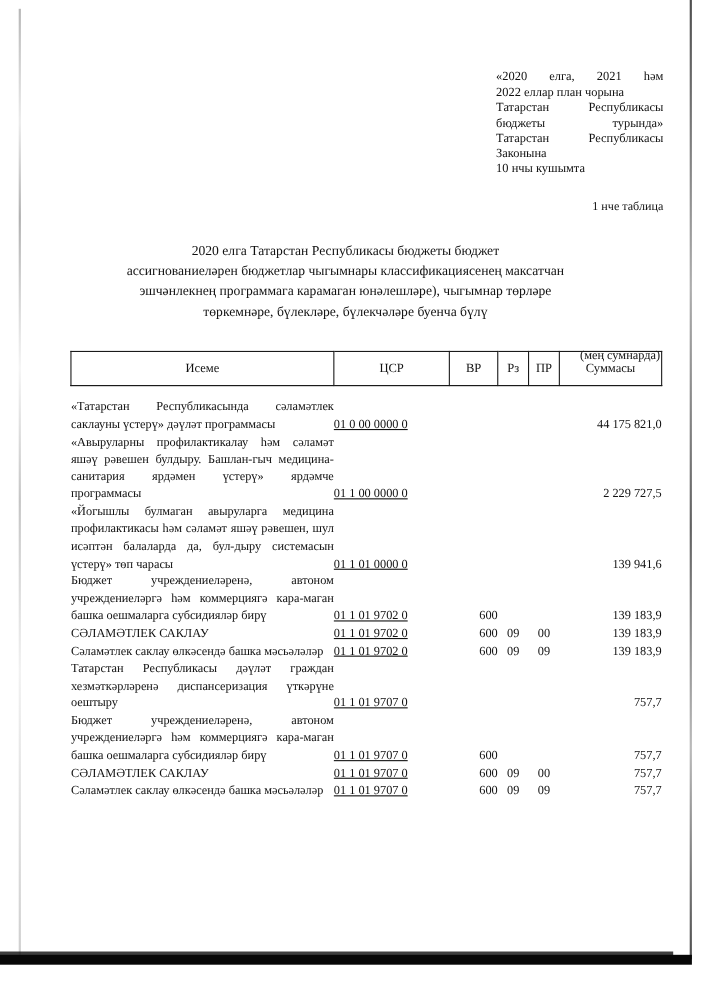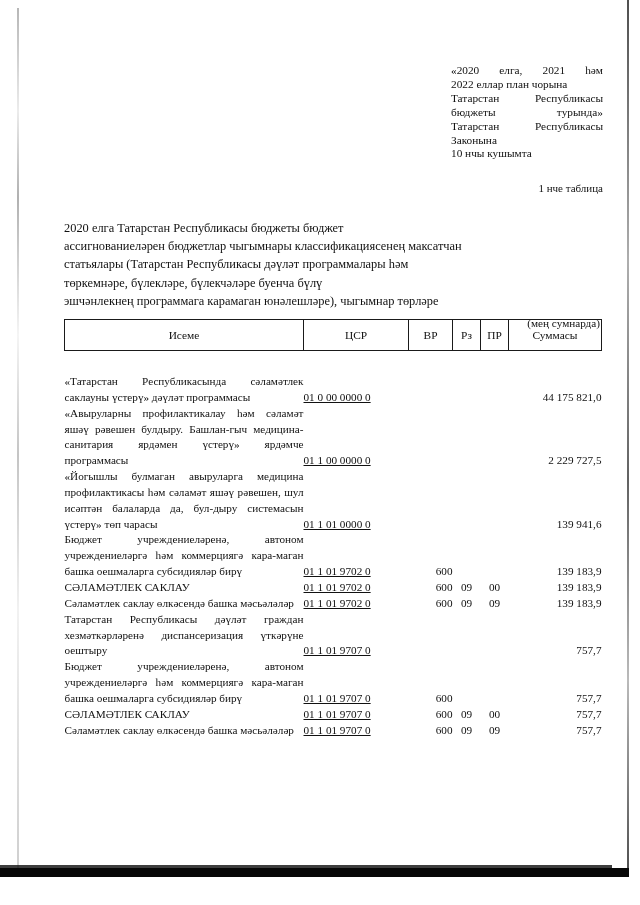--- a/index.html
+++ b/index.html
@@ -83,20 +83,21 @@
     text-align: right;
     font-size: 11px;
   }
 
   
   #doc-title {
     position: absolute;
     left: 64px;
     top: 219px;
     width: 500px;
+    text-align: center;
     font-size: 12.4px;
     line-height: 18.2px;
   }
   #doc-title .tline { display: block; }
 
   
   #units-note {
     position: absolute;
     left: 380px;
     top: 317px;
@@ -153,21 +154,21 @@
   td.cell-name.upper {
     text-align: left;
   }
   td.cell-csr  { text-align: left;  padding-left: 14px; white-space: nowrap; text-decoration: underline; }
   td.cell-vr   { text-align: right; }
   td.cell-rz   { text-align: center; }
   td.cell-pr   { text-align: center; }
   td.cell-sum  { text-align: right; padding-right: 4px; white-space: nowrap; }
 
   tr.data-row > td { padding-top: 0; }
-  tbody tr:first-child > td { padding-top: 23px; }
+  tbody tr:first-child > td { padding-top: 12px; }
 </style>
 </head>
 <body>
 
 <div id="scan-edge-left"></div>
 <div id="scan-edge-right"></div>
 <div id="scan-edge-bottom2"></div>
 <div id="scan-edge-bottom"></div>
 
 <div id="doc-reference">
@@ -178,23 +179,22 @@
   <span class="ref-line">Татарстан Республикасы</span>
   <span class="ref-line last">Законына</span>
   <span class="ref-line last">10 нчы кушымта</span>
 </div>
 
 <div id="table-number">1 нче таблица</div>
 
 <div id="doc-title">
   <span class="tline">2020 елга Татарстан Республикасы бюджеты бюджет</span>
   <span class="tline">ассигнованиеләрен бюджетлар чыгымнары классификациясенең максатчан</span>
-  <span class="tline">статьялары (Татарстан Республикасы дәүләт программалары һәм</span>
+  <span class="tline">эшчәнлекнең программага карамаган юнәлешләре), чыгымнар төрләре</span>
   <span class="tline">төркемнәре, бүлекләре, бүлекчәләре буенча бүлү</span>
-  <span class="tline">эшчәнлекнең программага карамаган юнәлешләре), чыгымнар төрләре</span>
 </div>
 
 <div id="units-note">(мең сумнарда)</div>
 
 <div id="budget-table">
   <table class="grid">
     <colgroup>
       <col class="c-name">
         <col class="c-csr">
         <col class="c-vr">

